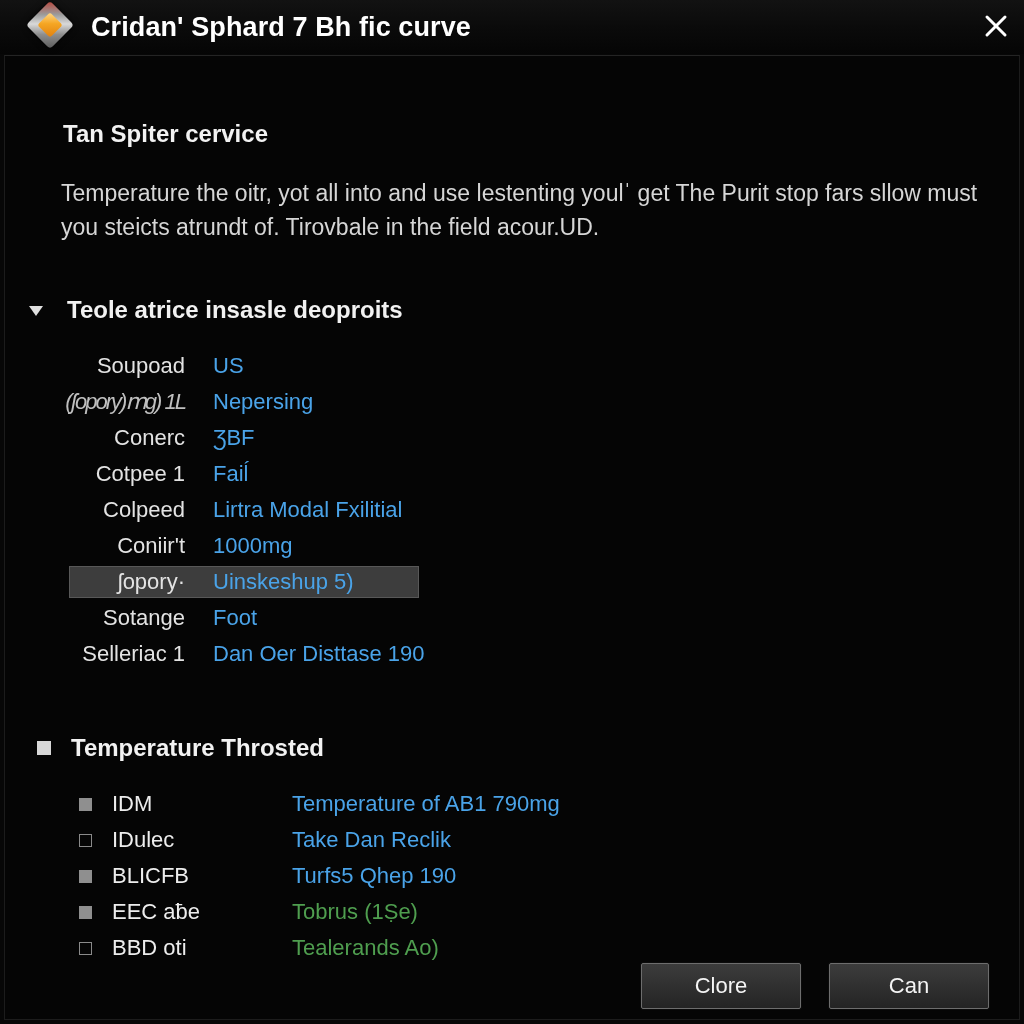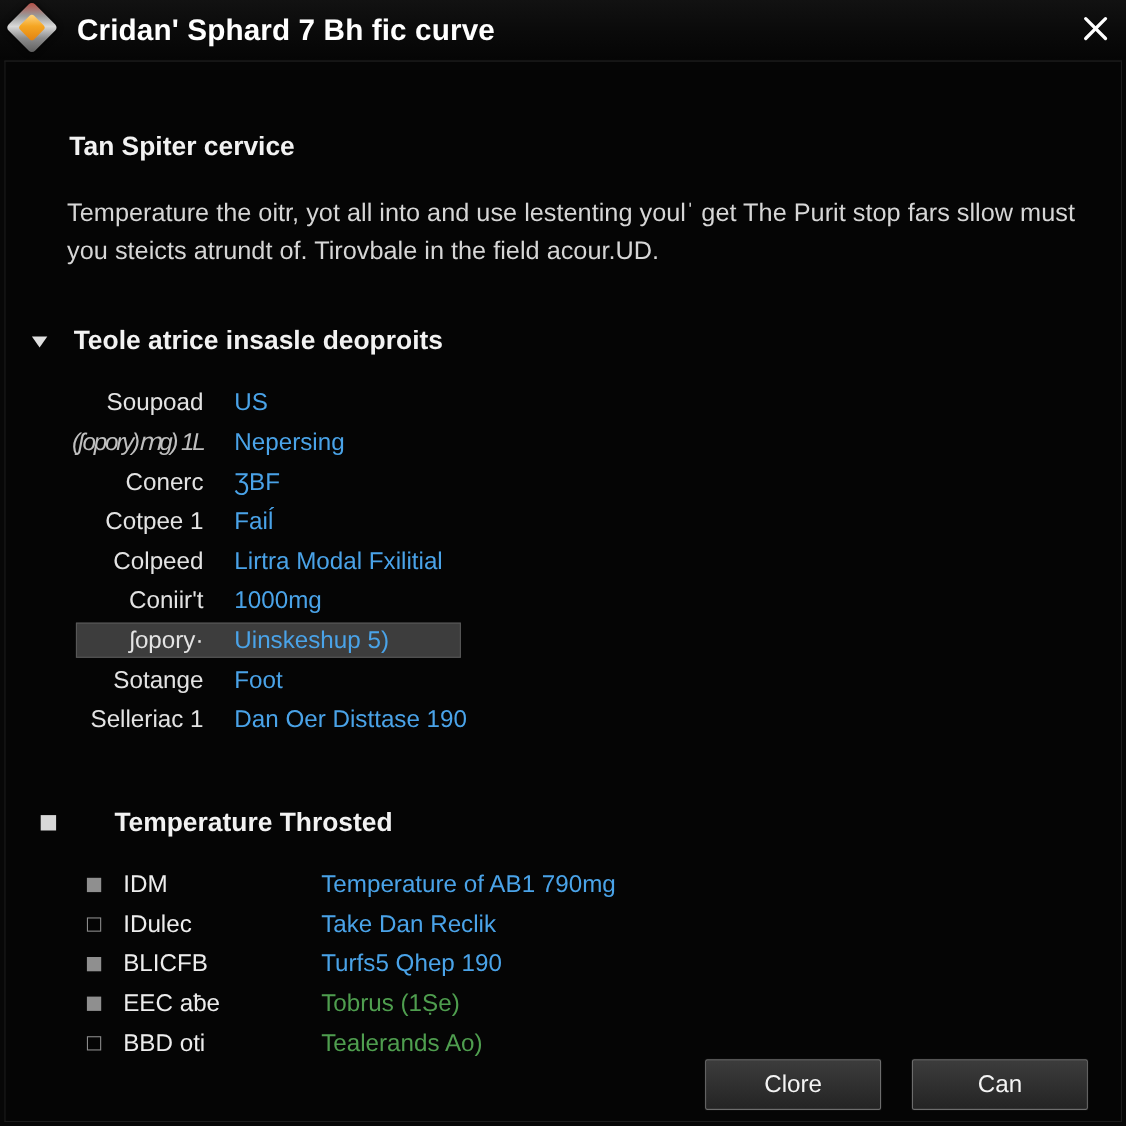--- a/index.html
+++ b/index.html
@@ -28,21 +28,21 @@
   
   .titlebar {
     position: absolute;
     left: 0; top: 0;
     width: 1024px;
     height: 54px;
     background: linear-gradient(180deg, #121212 0%, #0a0a0a 55%, #050505 100%);
     display: flex;
     align-items: center;
     box-sizing: border-box;
-    padding-left: 4px;
+    padding-left: 25px;
   }
   .app-icon {
     position: relative;
     width: 52px;
     height: 48px;
     flex: 0 0 52px;
   }
   .app-icon .dia {
     position: absolute;
     left: 8px; top: 5px;
@@ -191,21 +191,20 @@
     opacity: 0.92;
   }
 
   
   .group2-head {
     position: absolute;
     left: 32px;
     top: 678px;
     display: flex;
     align-items: center;
-    gap: 33px;
   }
   .sq-bullet-lg {
     width: 14px;
     height: 14px;
     background: #d8d8d8;
   }
   .group2-head .ghead-label {
     font-size: 24px;
     font-weight: bold;
     color: #f2f2f2;

